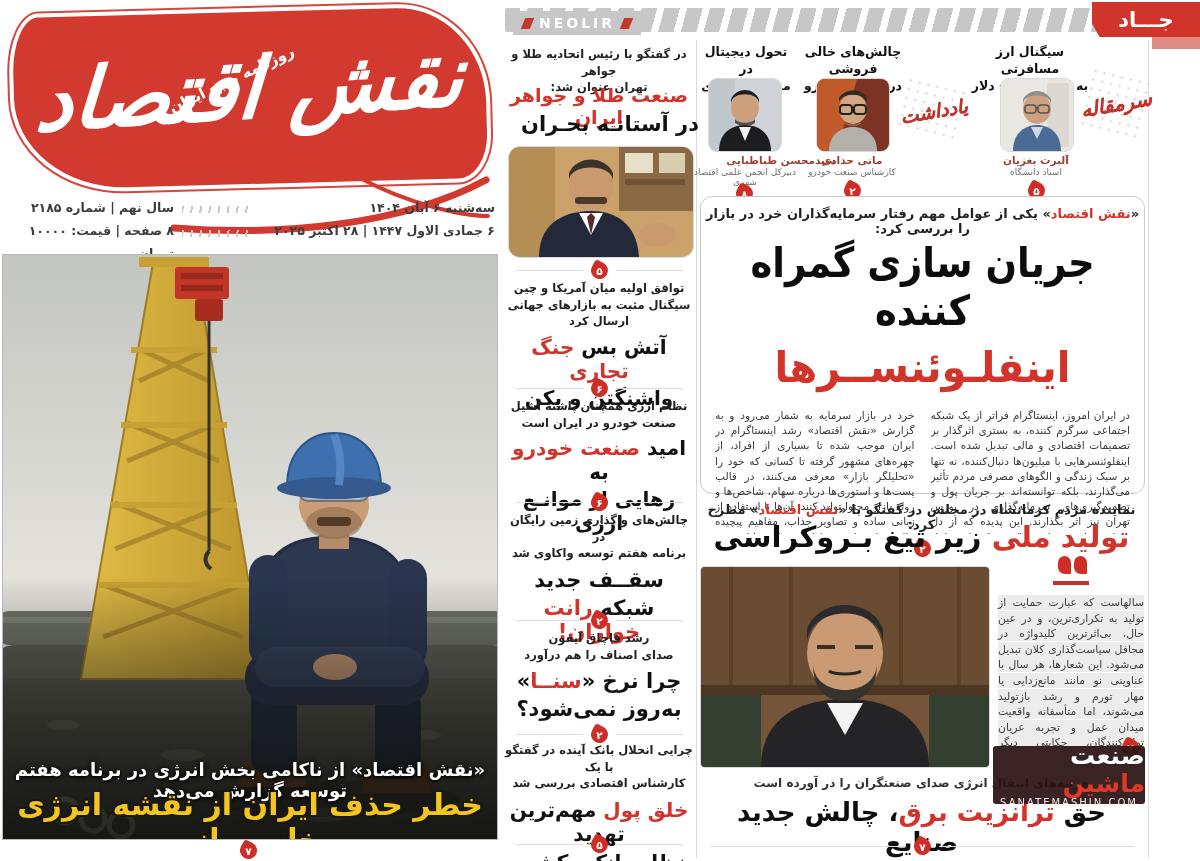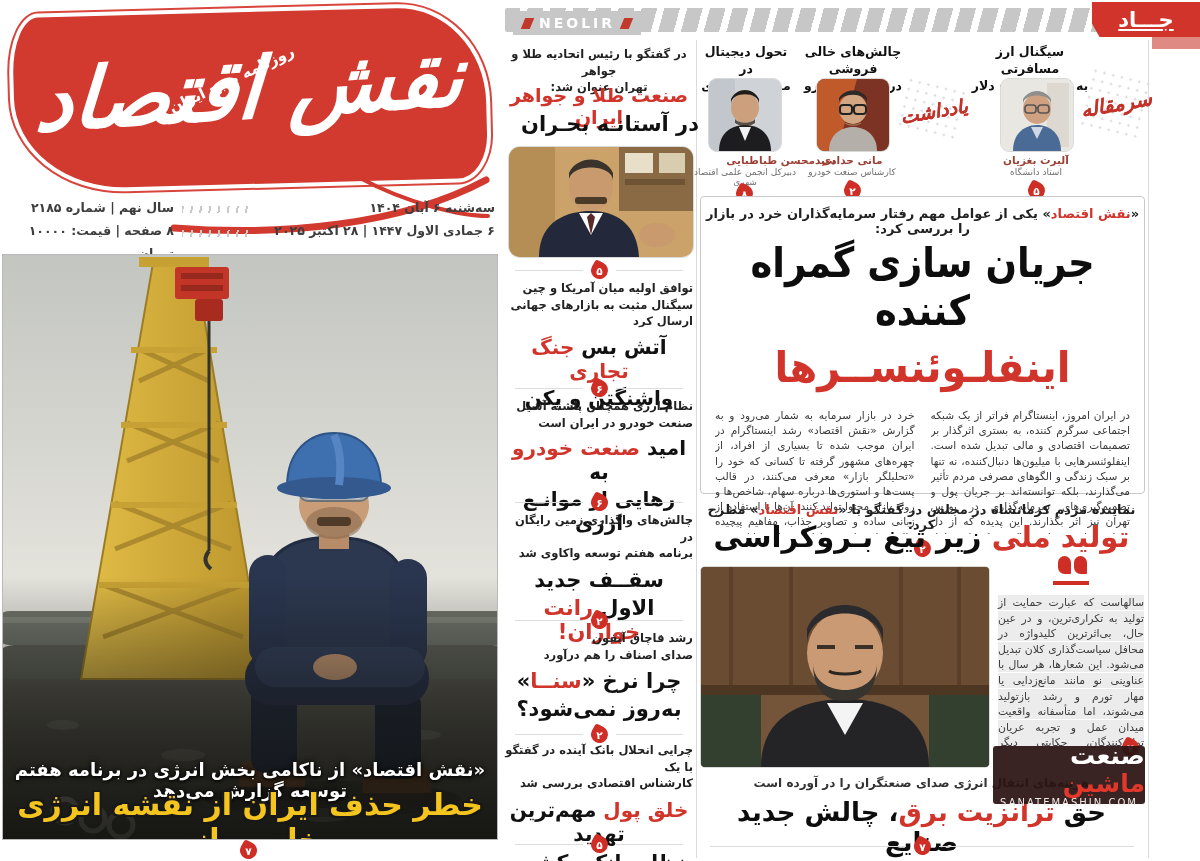--- a/index.html
+++ b/index.html
@@ -1,51 +1,51 @@
 <!DOCTYPE html>
 <html lang="fa"><head>
 <meta charset="utf-8">
 <title>front page</title>
 <style>
   html,body{margin:0;padding:0;background:#fff;}
   body{font-family:"DejaVu Sans",sans-serif;}
   .page{position:relative;width:1200px;height:861px;background:#fff;overflow:hidden;direction:rtl;}
   .abs{position:absolute;}
-  .wsp{white-space:pre-line;text-align:right;}
+  .wsp{white-space:pre-line;}
   .ctr{text-align:center;}
   .red{color:#d0342b;}
   .kick{font-weight:bold;color:#222;font-size:11.5px;line-height:1.45;}
   .hl{font-weight:bold;color:#111;}
   
   .logoblob{background:#d23a30;border-radius:26px 88px 30px 110px / 56px 96px 44px 92px;
             box-shadow:0 0 0 4px #fff,0 0 0 6px #d8453c;transform:rotate(-1.5deg);}
   .logotxt{color:#fff;font-weight:bold;font-style:italic;transform:skewX(-7deg) rotate(-2deg);}
   .logosub{color:#fff;font-weight:bold;transform:rotate(-24deg);}
   .meta{font-size:12.5px;font-weight:bold;color:#3d3d3d;line-height:1.85;}
   .ticks{height:7px;background:repeating-linear-gradient(100deg,#c9c9c9 0 2px,transparent 2px 9px);}
   
   .neobar{background:repeating-linear-gradient(105deg,#c7c7c7 0 15px,#ffffff 15px 22px);border-radius:2px;}
   .neobrand{background:#c7c7c7;color:#fff;font-weight:bold;letter-spacing:3px;font-size:14px;direction:ltr;
             display:inline-flex;align-items:center;gap:7px;padding:3px 10px;height:18px;}
   .dia{display:inline-block;width:9px;height:11px;background:#c0392b;transform:skewX(-22deg);}
   .cornertab{background:#d0342b;color:#fff;font-weight:bold;font-size:21px;display:flex;align-items:center;justify-content:center;
-             clip-path:polygon(0 0,100% 0,100% 100%,7% 100%,0 62%);text-decoration:underline;}
+             clip-path:polygon(0 0,100% 0,100% 100%,7% 100%,0 62%);}
   
   .lblpatch{background:radial-gradient(#dcdcdc 1px,transparent 1.35px);background-size:9px 9px;transform:rotate(14deg);border-radius:4px;}
   .callig{color:#c4332a;font-weight:bold;font-style:italic;transform:rotate(-10deg);text-shadow:0 0 0 #c4332a;}
   
   .nib{display:inline-block;width:17px;height:17px;background:#cf2e26;border-radius:3px 50% 50% 50%;transform:rotate(28deg);position:relative;vertical-align:middle;}
   .nib i{font-style:normal;color:#fff;font-size:10.5px;font-weight:bold;position:absolute;inset:0;display:flex;align-items:center;justify-content:center;transform:rotate(-28deg);}
   .mdiv{display:flex;align-items:center;justify-content:center;gap:8px;}
   .mdiv:before,.mdiv:after{content:"";flex:1;border-top:1px solid #ddd;}
   .author{font-size:10.5px;font-weight:bold;color:#9b4136;}
   .role{font-size:9px;color:#6f6f6f;}
   .pcard{border:1px solid #d9d9d9;border-radius:9px;overflow:hidden;background:#eee;}
   
-  .leadbox{border:1px solid #c9c9c9;border-radius:4px;background:#fff;}
+  .leadbox{border:1px solid #c9c9c9;border-radius:12px;background:#fff;}
   .body-col{font-size:10.6px;line-height:15.2px;text-align:justify;color:#39393b;overflow:hidden;}
   .qmark span{display:inline-block;width:13px;height:18px;background:#cf2e26;border-radius:7px 7px 1px 7px;margin-left:3px;}
   .qbar{width:36px;height:4px;background:#cf2e26;margin-top:3px;}
   .quote{font-size:10.8px;line-height:15.6px;text-align:justify;color:#3c3c3e;}
   .quote span{background:#ececec;padding:1px 0;}
   .vrule{width:1px;background:#dadada;}
   
   .photo-frame{border:1px solid #b9b9b9;background:#cfcfc9;overflow:hidden;}
   .ph-grad{background:linear-gradient(180deg,rgba(0,0,0,0) 55%,rgba(18,18,16,.45) 74%,rgba(14,14,12,.78) 100%);}
   .ph-kick{color:#fff;font-weight:bold;font-size:18px;text-shadow:0 1px 3px #000,0 0 6px #000;}
@@ -205,21 +205,21 @@
   <div class="abs mdiv" style="left:515px;top:494px;width:168px;">
       <span class="nib">
         <i>۶</i>
       </span>
     </div>
 
   <div class="abs ctr" style="left:505px;top:512px;width:188px;">
     <div class="kick wsp">چالش‌های واگذاری زمین رایگان در
 برنامه هفتم توسعه واکاوی شد</div>
     <div style="font-size:21px;font-weight:bold;margin-top:6px;color:#111;"><span>سقــف جدید</span><span class="red"></span><span></span></div>
-    <div style="font-size:21px;font-weight:bold;margin-top:4px;color:#111;"><span>الاول </span><span class="red">رانت خواران!</span><span></span></div>
+    <div style="font-size:21px;font-weight:bold;margin-top:4px;color:#111;"><span>شبکه </span><span class="red">رانت خواران!</span><span></span></div>
   </div>
   <div class="abs mdiv" style="left:515px;top:612px;width:168px;">
       <span class="nib">
         <i>۲</i>
       </span>
     </div>
 
   <div class="abs ctr" style="left:505px;top:630px;width:188px;">
     <div class="kick wsp">رشد قاچاق آیفون
 صدای اصناف را هم درآورد</div>

